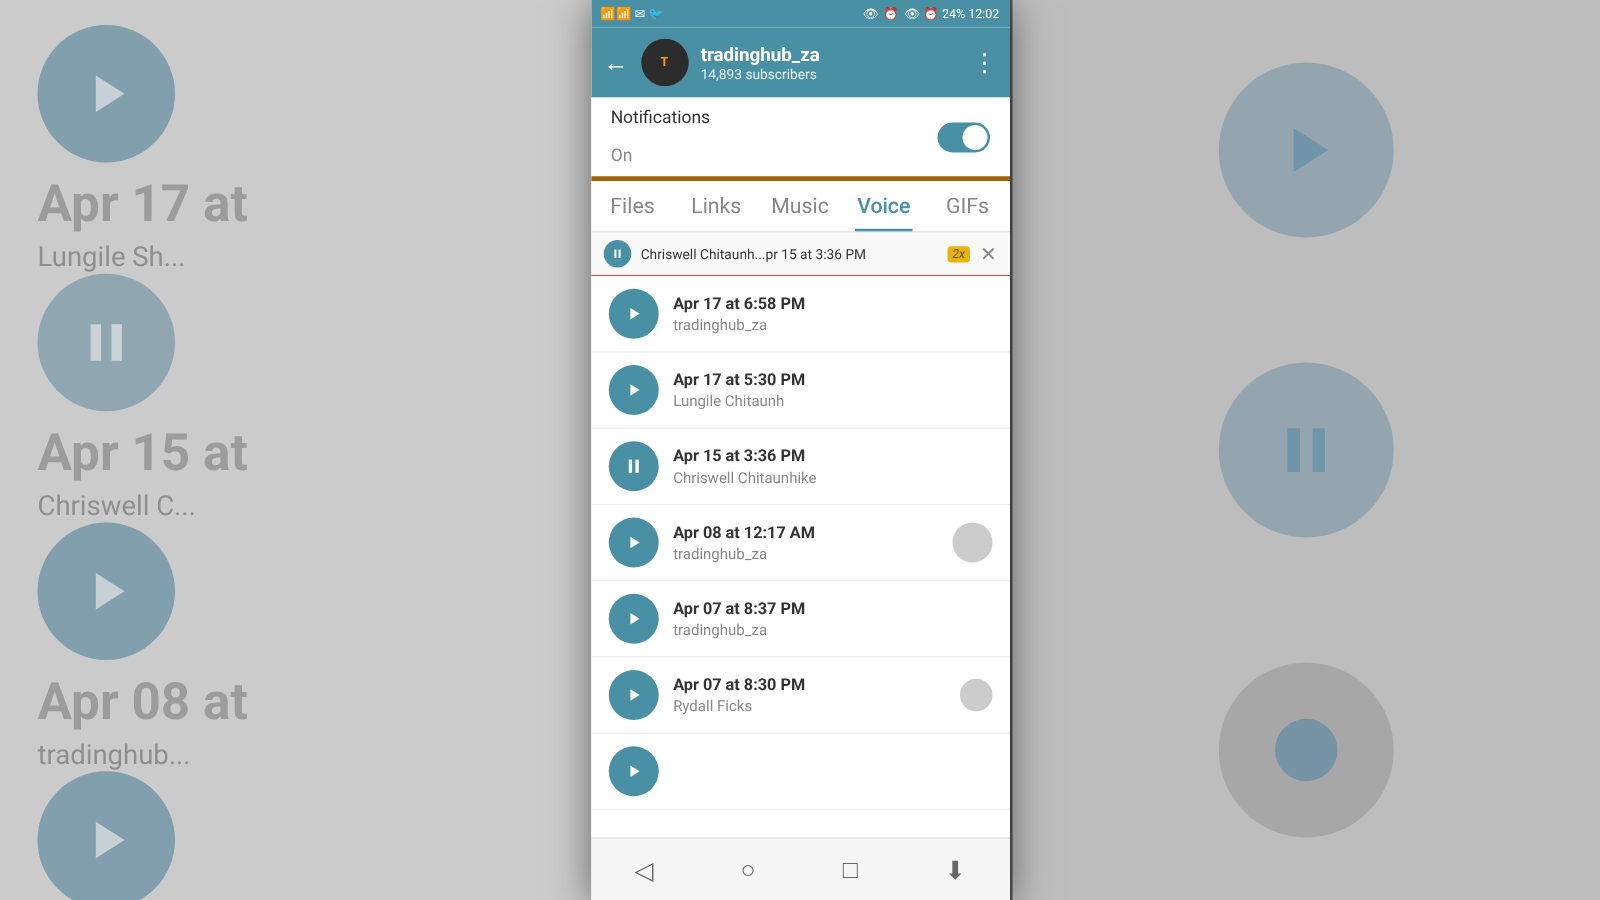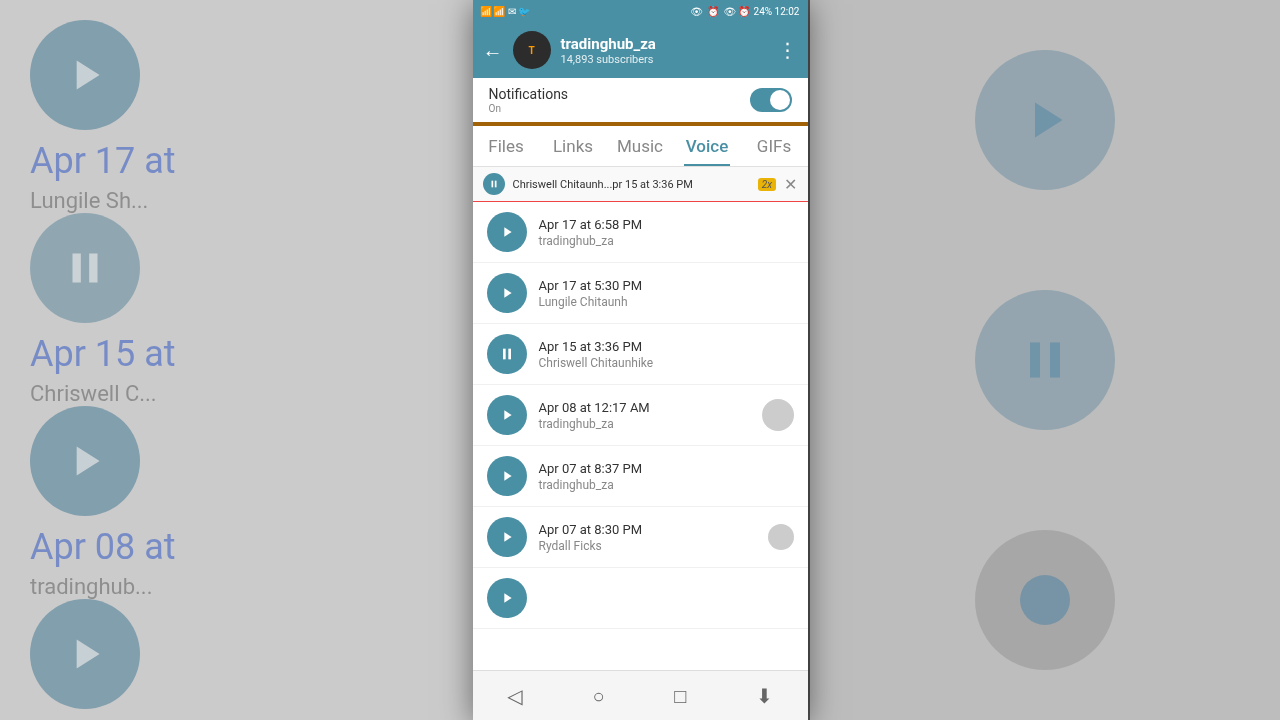--- a/index.html
+++ b/index.html
@@ -46,21 +46,21 @@
       gap: 6px;
     }
     .bg-circle {
       width: 110px; height: 110px;
       border-radius: 50%;
       background: rgba(70,130,160,0.55);
       display: flex; align-items: center; justify-content: center;
       margin-bottom: 4px;
     }
     .bg-circle svg { width: 50px; height: 50px; fill: white; opacity: 0.7; }
-    .bg-text-big { font-size: 36px; font-weight: normal; color: #1d4ed8; opacity: 0.5; }
+    .bg-text-big { font-size: 41px; font-weight: bold; color: #737373; opacity: 0.5; }
     .bg-text-small { font-size: 22px; color: #444; opacity: 0.45; }
 
     .bg-right-circle {
       width: 140px; height: 140px;
       border-radius: 50%;
       background: rgba(70,130,160,0.35);
       display: flex; align-items: center; justify-content: center;
     }
     .bg-right-circle svg { width: 60px; height: 60px; fill: rgba(100,150,180,0.7); }
 
@@ -120,21 +120,21 @@
     
     .notif-bar {
       background: white;
       padding: 8px 16px;
       display: flex;
       align-items: center;
       justify-content: space-between;
       border-bottom: 4px solid #a16207;
     }
     .notif-label { font-size: 14px; color: #333; }
-    .notif-sub { font-size: 10px; color: #888; margin-top: 1px; }
+    .notif-sub { font-size: 14px; color: #888; margin-top: 15px; }
     .toggle {
       width: 42px; height: 24px;
       background: #4a90a4;
       border-radius: 12px;
       position: relative;
       cursor: pointer;
     }
     .toggle-knob {
       position: absolute;
       right: 2px; top: 2px;
@@ -226,21 +226,21 @@
     .pause-btn {
       width: 40px; height: 40px;
       border-radius: 50%;
       background: #4a90a4;
       display: flex; align-items: center; justify-content: center;
       flex-shrink: 0;
       cursor: pointer;
     }
     .pause-btn svg { width: 16px; height: 16px; fill: white; }
     .item-info { flex: 1; }
-    .item-date { font-size: 13px; color: #333; font-weight: 400; }
+    .item-date { font-size: 13px; color: #333; font-weight: 700; }
     .item-sender { font-size: 12px; color: #888; margin-top: 2px; }
     .progress-circle {
       width: 32px; height: 32px;
       border-radius: 50%;
       background: #ccc;
       flex-shrink: 0;
     }
     .progress-circle-sm {
       width: 26px; height: 26px;
       border-radius: 50%;

